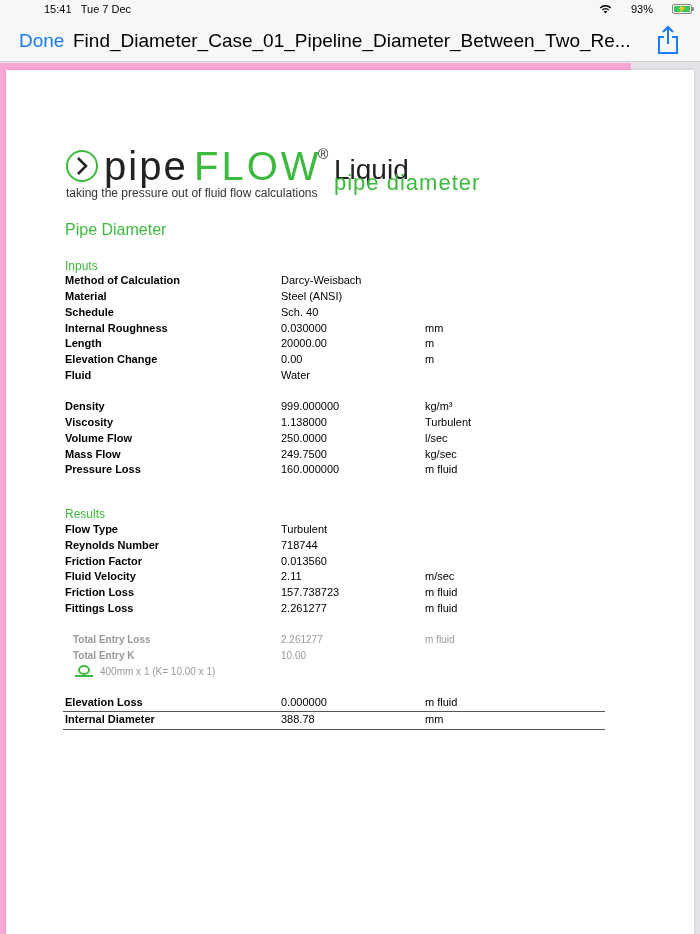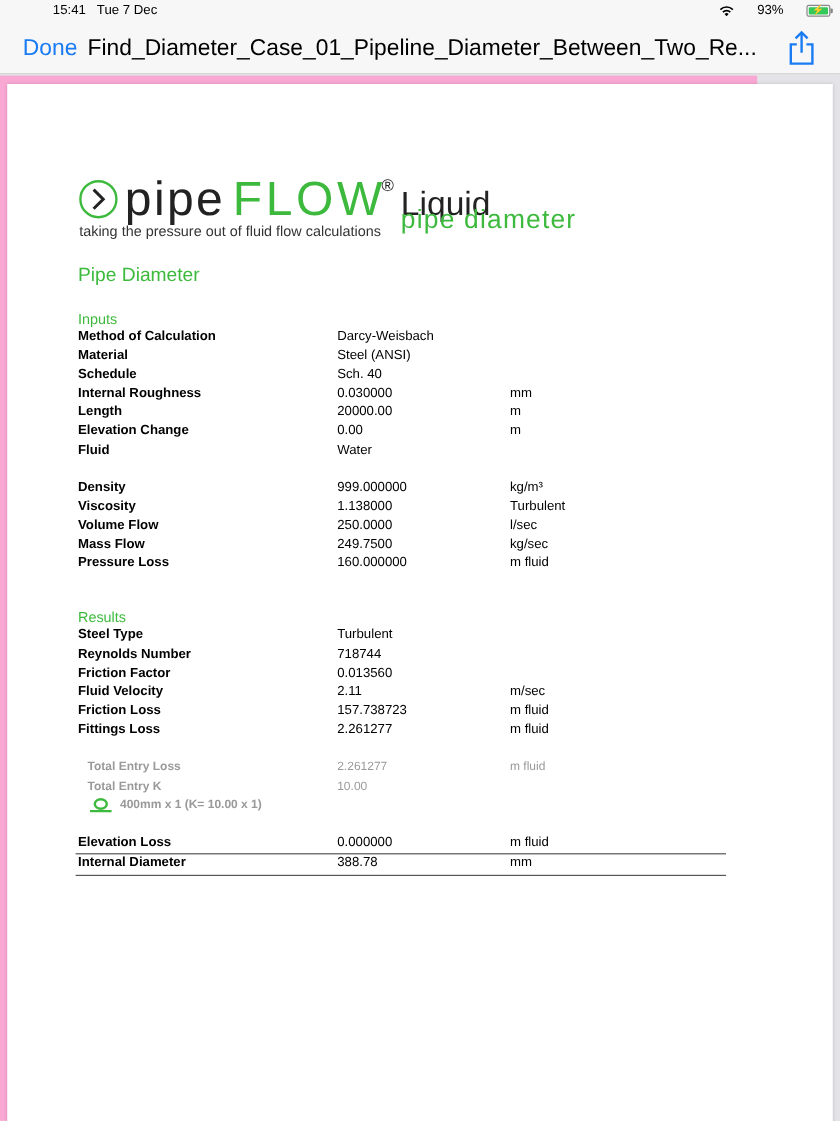--- a/index.html
+++ b/index.html
@@ -25,21 +25,21 @@
   .logo .tagline { position: absolute; left: 0; top: 38px; font-size: 12px; color: #333; }
   .logo .pipediam { position: absolute; left: 268px; top: 22px; font-size: 22px; color: #3dba3d; letter-spacing: 1px; }
   .h1 { position: absolute; left: 59px; top: 151px; font-size: 16px; color: #3dba3d; }
   .section-title { position: absolute; left: 59px; font-size: 12px; color: #3dba3d; }
   .row { position: absolute; left: 59px; width: 540px; height: 16px; font-size: 11px; color: #000; }
   .row .label { position: absolute; left: 0; top: 1px; font-weight: bold; }
   .row .val { position: absolute; left: 216px; top: 1px; }
   .row .unit { position: absolute; left: 312px; top: 1px; margin-left: 48px; }
   .row.sub { color: #999; font-size: 10px; }
   .row.sub .label { left: 8px; }
-  .fitting { position: absolute; left: 68px; top: 595px; font-size: 10px; color: #999; display: flex; gap: 6px; font-weight: bold; }
+  .fitting { position: absolute; left: 68px; top: 595px; font-size: 10px; color: #999; display: flex; align-items: center; gap: 6px; }
   .hline { position: absolute; left: 57px; width: 542px; height: 1px; background: #555; }
 </style>
 </head>
 <body>
 
 <div class="statusbar">
   <span class="time"><span>15:41</span>&nbsp;&nbsp;&nbsp;<span>Tue 7 Dec</span></span>
   <span class="right">
     <svg width="13" height="10" viewBox="0 0 13 10">
         <path d="M6.5 9.5 L4.8 7.6 A2.5 2.5 0 0 1 8.2 7.6 Z" fill="#000"></path>
@@ -141,21 +141,21 @@
       </div>
     <div class="row" style="top:392px">
         <span class="label">Pressure Loss</span>
         <span class="val">160.000000</span>
         <span class="unit">m fluid</span>
       </div>
 
     <div class="section-title" style="top:437px">Results</div>
 
     <div class="row" style="top:452px">
-        <span class="label">Steel Type</span>
+        <span class="label">Flow Type</span>
         <span class="val">Turbulent</span>
         <span class="unit"></span>
       </div>
     <div class="row" style="top:468px">
         <span class="label">Reynolds Number</span>
         <span class="val">718744</span>
         <span class="unit"></span>
       </div>
     <div class="row" style="top:484px">
         <span class="label">Friction Factor</span>

